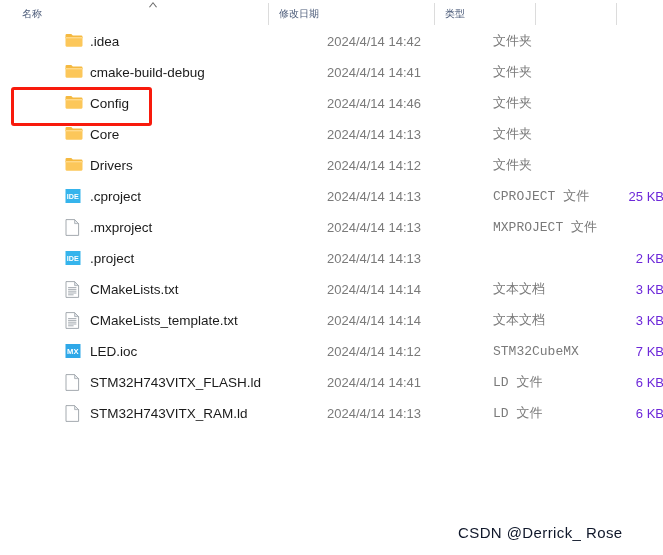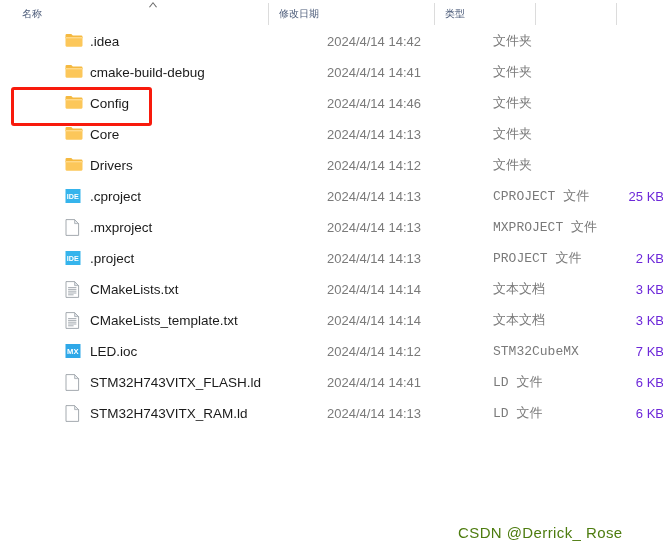--- a/index.html
+++ b/index.html
@@ -141,21 +141,21 @@
     box-sizing: border-box;
     pointer-events: none;
   }
 
   
   #watermark {
     position: absolute;
     left: 458px;
     top: 524px;
     font-size: 15px;
-    color: #4d7c0f;
+    color: #0f172a;
     letter-spacing: 0.4px;
     white-space: nowrap;
     font-family: "Liberation Sans", "DejaVu Sans", sans-serif;
   }
 </style>
 </head>
 <body>
 
 <div id="explorer">
 
@@ -262,21 +262,20 @@
         <div class="cell type">MXPROJECT 文件</div>
       </div>
       <div class="row" style="top: 217px;">
         <div class="cell name"><span class="icon">
             <svg width="16" height="16" viewBox="0 0 16 16">
               <rect x="0.5" y="1" width="15" height="14" fill="#35b4ec"></rect>
               <text x="7.8" y="11" font-family="Liberation Sans, sans-serif" font-size="7.2" font-weight="bold" fill="#ffffff" text-anchor="middle">IDE</text>
             </svg>
           </span><span>.project</span></div>
         <div class="cell date">2024/4/14 14:13</div>
-        <div class="cell type">PROJECT 文件</div>
         <div class="cell size">2 KB</div>
       </div>
       <div class="row" style="top: 248px;">
         <div class="cell name"><span class="icon">
             <svg width="15" height="17" viewBox="0 0 15 17">
               <path d="M1 0.6 H9.6 L13.6 4.6 V16.4 H1 Z" fill="#ffffff" stroke="#9aa0a6" stroke-width="0.9"></path>
               <path d="M9.6 0.6 L13.6 4.6 H9.6 Z" fill="#dfe3e8" stroke="#9aa0a6" stroke-width="0.7"></path>
               <g stroke="#8a9199" stroke-width="0.75">
                 <line x1="3.1" y1="6.6" x2="11.4" y2="6.6"></line>
                 <line x1="3.1" y1="8.4" x2="11.4" y2="8.4"></line>

